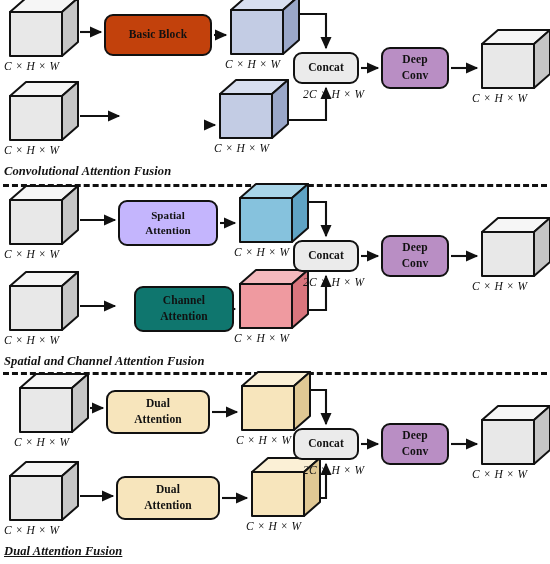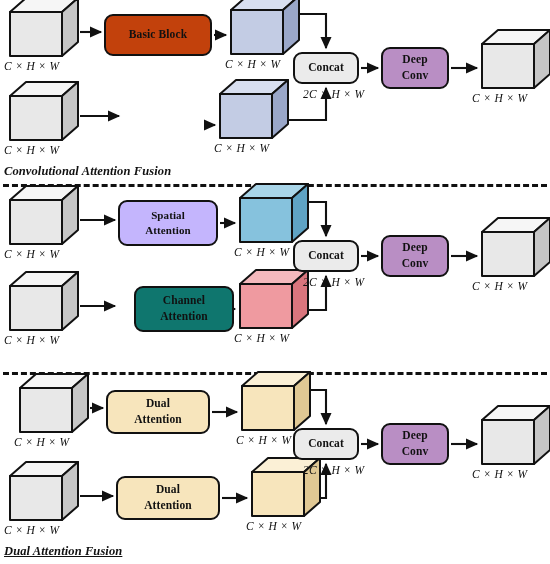--- a/index.html
+++ b/index.html
@@ -210,20 +210,21 @@
       </div>
     </div>
     <div class="cube" style="left: 480px; top: 216px;">
       <svg width="72" height="62" viewBox="0 0 72 62">
         <polygon points="2,16 18,2 70,2 54 16" fill="#f6f6f6" stroke="#111" stroke-width="2" stroke-linejoin="round"></polygon>
         <polygon points="54,16 70,2 70,46 54,60" fill="#c6c6c6" stroke="#111" stroke-width="2" stroke-linejoin="round"></polygon>
         <polygon points="2,16 54,16 54,60 2,60" fill="#e8e8e8" stroke="#111" stroke-width="2" stroke-linejoin="round"></polygon>
       </svg>
     </div>
     <div class="dimlabel" style="left: 472px; top: 280px;">C × H × W</div>
+    <div class="sectitle" style="left: 4px; top: 354px;">Spatial and Channel Attention Fusion</div>
     <div class="divider" style="left: 3px; width: 544px; top: 372px;"></div>
     <div class="cube" style="left: 18px; top: 372px;">
       <svg width="72" height="62" viewBox="0 0 72 62">
         <polygon points="2,16 18,2 70,2 54 16" fill="#f6f6f6" stroke="#111" stroke-width="2" stroke-linejoin="round"></polygon>
         <polygon points="54,16 70,2 70,46 54,60" fill="#c6c6c6" stroke="#111" stroke-width="2" stroke-linejoin="round"></polygon>
         <polygon points="2,16 54,16 54,60 2,60" fill="#e8e8e8" stroke="#111" stroke-width="2" stroke-linejoin="round"></polygon>
       </svg>
     </div>
     <div class="dimlabel" style="left: 14px; top: 436px;">C × H × W</div>
     <div class="procbox" style="left: 106px; top: 390px; width: 104px; height: 44px; background: rgb(247, 229, 188); font-size: 11.5px;">

